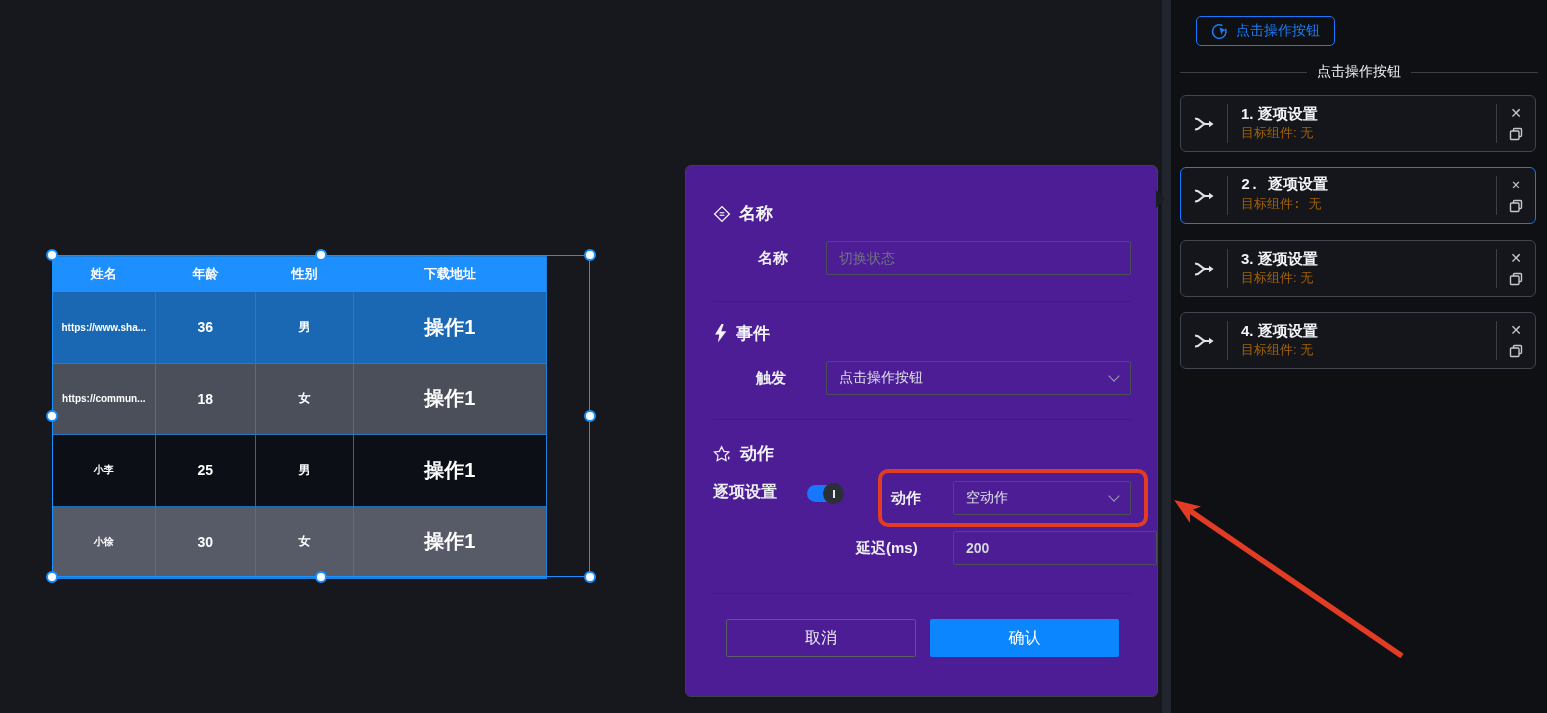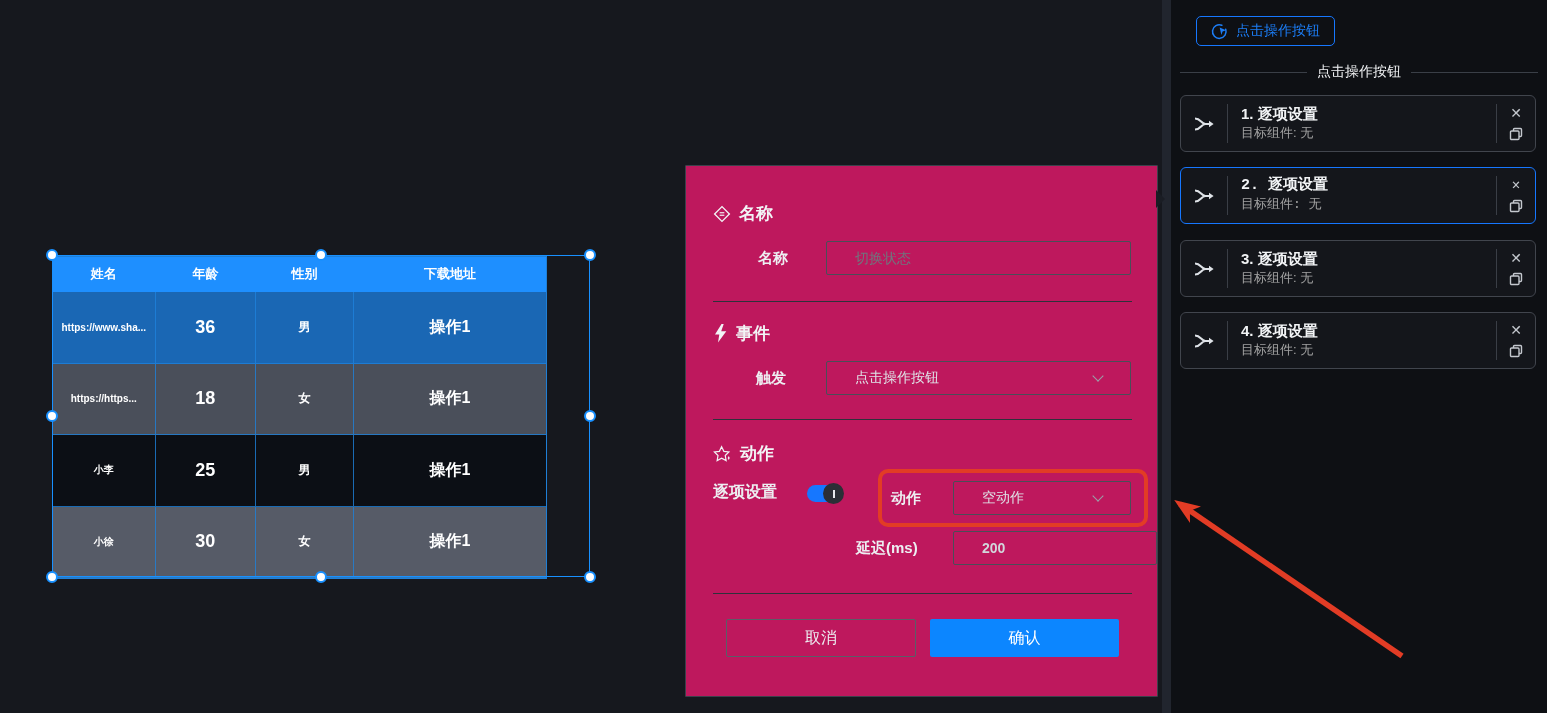--- a/index.html
+++ b/index.html
@@ -14,42 +14,42 @@
   .sel-box { position:absolute; left:52px; top:255px; width:538px; height:322px; border:1.5px solid #1890ff; }
   .handle { position:absolute; width:12px; height:12px; border-radius:50%; background:#fff; border:2.5px solid #1890ff; }
 
   
   .dv-table { position:absolute; left:52px; top:256px; width:495px; border:1px solid #1f7fd6; }
   .t-row { display:flex; width:100%; }
   .t-cell { display:flex; align-items:center; justify-content:center; text-align:center;
             border-right:1px solid rgba(30,130,220,.8); border-bottom:1px solid rgba(30,130,220,.8);
             color:#fff; font-weight:bold; overflow:hidden; }
   .t-cell:last-child { border-right:none; }
-  .c0 { width:103px; font-size:10px; } .c1 { width:101px; font-size:18px; }
-  .c2 { width:98px; font-size:12px; } .c3 { width:193px; font-size:16px; font-weight:bold; }
+  .c0 { width:103px; font-size:10px; } .c1 { width:101px; font-size:14px; }
+  .c2 { width:98px; font-size:12px; } .c3 { width:193px; font-size:20px; font-weight:bold; }
   .t-head { height:35px; background:#1e8fff; }
   .t-head .t-cell { font-size:13px; border-color:transparent; }
   .t-body-row { height:71.5px; }
   .row-blue  { background:#1a67b4; }
   .row-gray  { background:#4a4f5a; }
   .row-dark  { background:#0c0f15; }
   .row-light { background:#565b67; }
 
   
   .modal { position:absolute; left:685px; top:165px; width:473px; height:532px;
-           background:#be185d; border:1px solid #3c414b; border-radius:1px; }
+           background:#4c1d95; border:1px solid #3c414b; border-radius:6px; }
   .modal-pointer { position:absolute; right:-8px; top:24px; width:0; height:0;
                    border-top:9px solid transparent; border-bottom:9px solid transparent;
                    border-left:9px solid #1a1d24; }
   .sec-header { position:absolute; left:27px; display:flex; align-items:center; gap:8px;
                 font-size:17px; font-weight:bold; color:#f2f4f6; }
   .m-divider { position:absolute; left:27px; width:419px; height:1px; background:#2e323b; }
   .m-label { position:absolute; font-size:15px; color:#edeff2; font-weight:bold; line-height:34px; }
   .m-input, .m-select { position:absolute; height:34px; background:transparent; border:1px solid #4a4e58;
-             border-radius:2px; color:#dfe2e7; font-size:14px; padding:0 28px;
+             border-radius:2px; color:#dfe2e7; font-size:14px; padding:0 12px;
              font-family:"Liberation Sans","DejaVu Sans",sans-serif; display:flex; align-items:center; }
   .m-input input { width:100%; height:100%; background:transparent; border:none; outline:none;
                    color:#d2d6db; font-size:14px; font-weight:bold;
                    font-family:"Liberation Sans","DejaVu Sans",sans-serif; }
   .m-input input::placeholder { color:#70757d; font-weight:normal; }
   .m-select { justify-content:space-between; }
   .chev { width:8px; height:8px; border-right:1.6px solid #9aa0a8; border-bottom:1.6px solid #9aa0a8;
           transform:rotate(45deg); margin-top:-4px; }
   .toggle { position:absolute; left:121px; top:319px; width:34px; height:17px; background:#1677ff;
             border-radius:9px; }
@@ -74,21 +74,21 @@
                    display:flex; align-items:center; gap:10px; }
   .group-divider .line { flex:1; height:1px; background:#3a3f47; }
   .group-divider .gd-text { color:#f0f2f4; font-size:14px; white-space:nowrap; }
   .action-card { position:absolute; left:9px; width:356px; height:57px; background:#14161b;
                  border:1px solid #41454d; border-radius:6px; display:flex; align-items:stretch; }
   .action-card.selected { border:1.5px solid #1677ff;font-family:Liberation Mono, monospace; }
   .ac-icon { width:46px; display:flex; align-items:center; justify-content:center; }
   .ac-vline { width:1px; background:#3a3e46; margin:8px 0; }
   .ac-text { flex:1; padding:8px 0 0 13px; overflow:hidden; }
   .ac-title { font-size:15px; font-weight:bold; color:#f2f4f6; line-height:20px; }
-  .ac-sub { font-size:13px; color:#a3a3a3; line-height:18px; }
+  .ac-sub { font-size:13px; color:#a16207; line-height:18px; }
   .ac-ops { width:38px; display:flex; flex-direction:column; align-items:center; justify-content:center; gap:7px; }
   .x-icon { color:#c4c8ce; font-size:14px; line-height:14px; cursor:pointer; }
 
   .annot { position:absolute; pointer-events:none; }
 </style>
 </head>
 <body>
 
 <div class="canvas">
 
@@ -99,21 +99,21 @@
       <div class="t-cell c2">性别</div>
       <div class="t-cell c3">下载地址</div>
     </div>
     <div class="t-row t-body-row row-blue">
       <div class="t-cell c0">https://www.sha...</div>
       <div class="t-cell c1">36</div>
       <div class="t-cell c2">男</div>
       <div class="t-cell c3">操作1</div>
     </div>
     <div class="t-row t-body-row row-gray">
-      <div class="t-cell c0">https://https...</div>
+      <div class="t-cell c0">https://commun...</div>
       <div class="t-cell c1">18</div>
       <div class="t-cell c2">女</div>
       <div class="t-cell c3">操作1</div>
     </div>
     <div class="t-row t-body-row row-dark">
       <div class="t-cell c0">小李</div>
       <div class="t-cell c1">25</div>
       <div class="t-cell c2">男</div>
       <div class="t-cell c3">操作1</div>
     </div>

